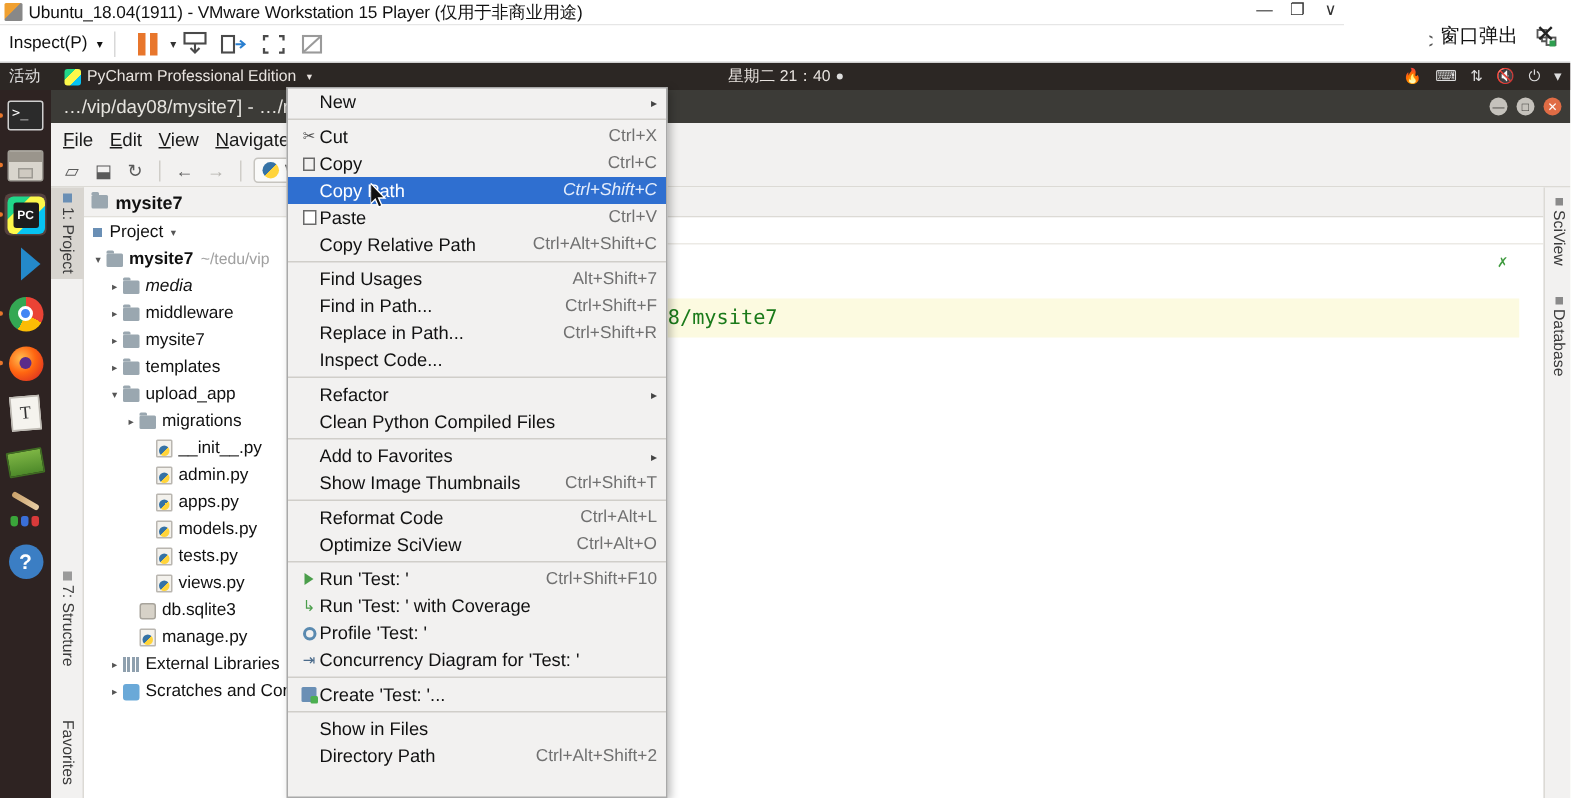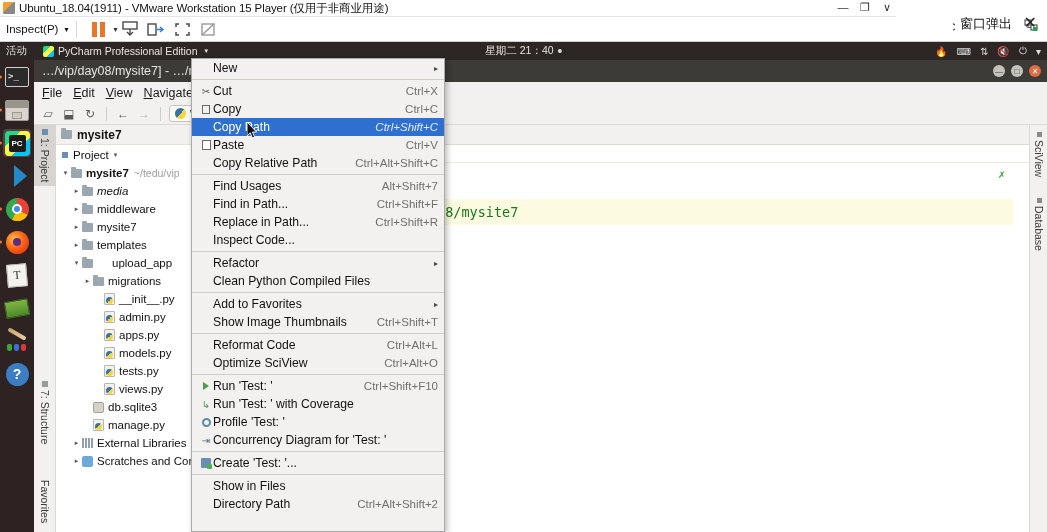--- a/index.html
+++ b/index.html
@@ -482,21 +482,21 @@
             <span style="margin-left: 4px;">mysite7</span>
           </div>
           <div class="tree-row" style="padding-left: 15px; align-items: center;">
             <span class="tw">▸</span>
             <span class="folder-ic"></span>
             <span style="margin-left: 4px;">templates</span>
           </div>
           <div class="tree-row" style="padding-left: 15px;">
             <span class="tw">▾</span>
             <span class="folder-ic"></span>
-            <span style="margin-left: 19px;">upload_app</span>
+            <span style="margin-left: 4px;">upload_app</span>
           </div>
           <div class="tree-row" style="padding-left: 26px;">
             <span class="tw">▸</span>
             <span class="folder-ic"></span>
             <span style="margin-left: 4px;">migrations</span>
           </div>
           <div class="tree-row" style="padding-left: 37px;">
             <span class="tw"></span>
             <span class="py-ic"></span>
             <span style="margin-left: 4px;">__init__.py</span>

